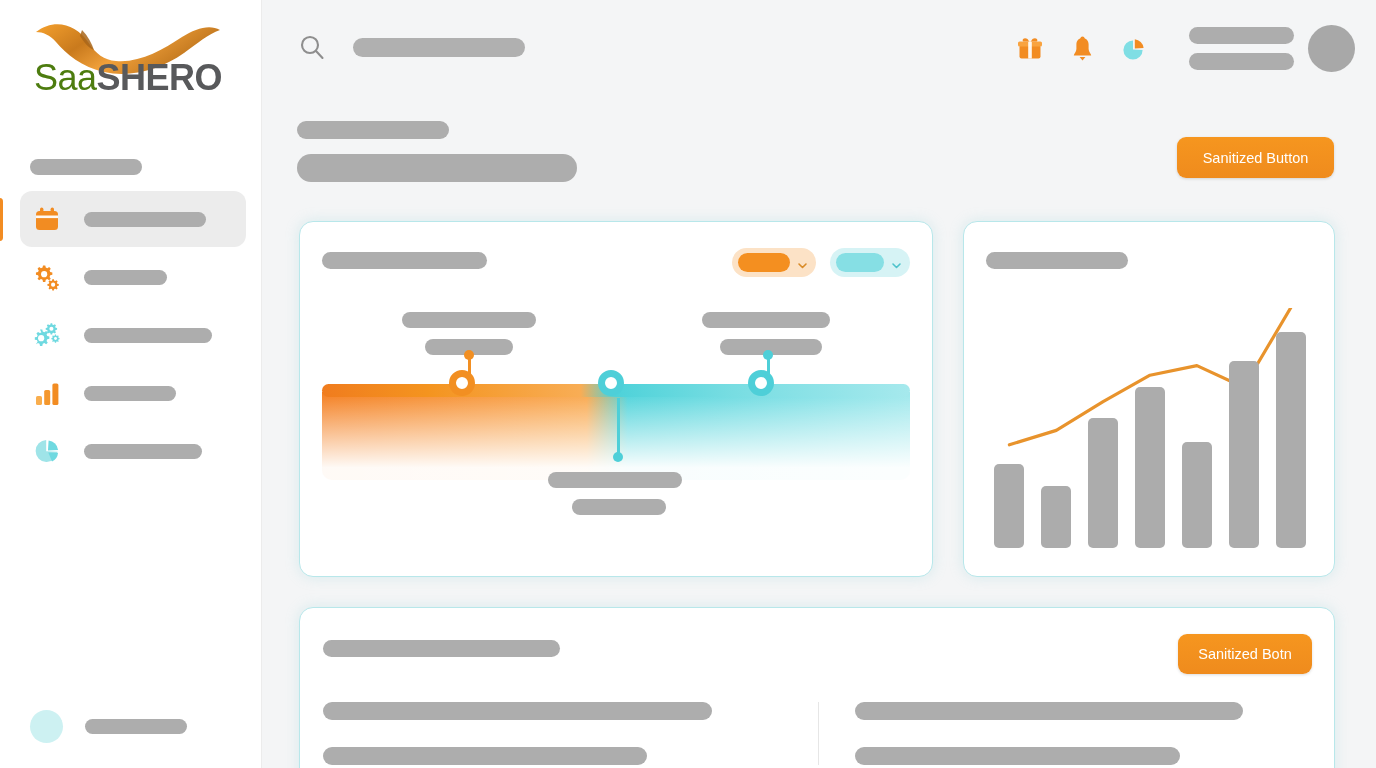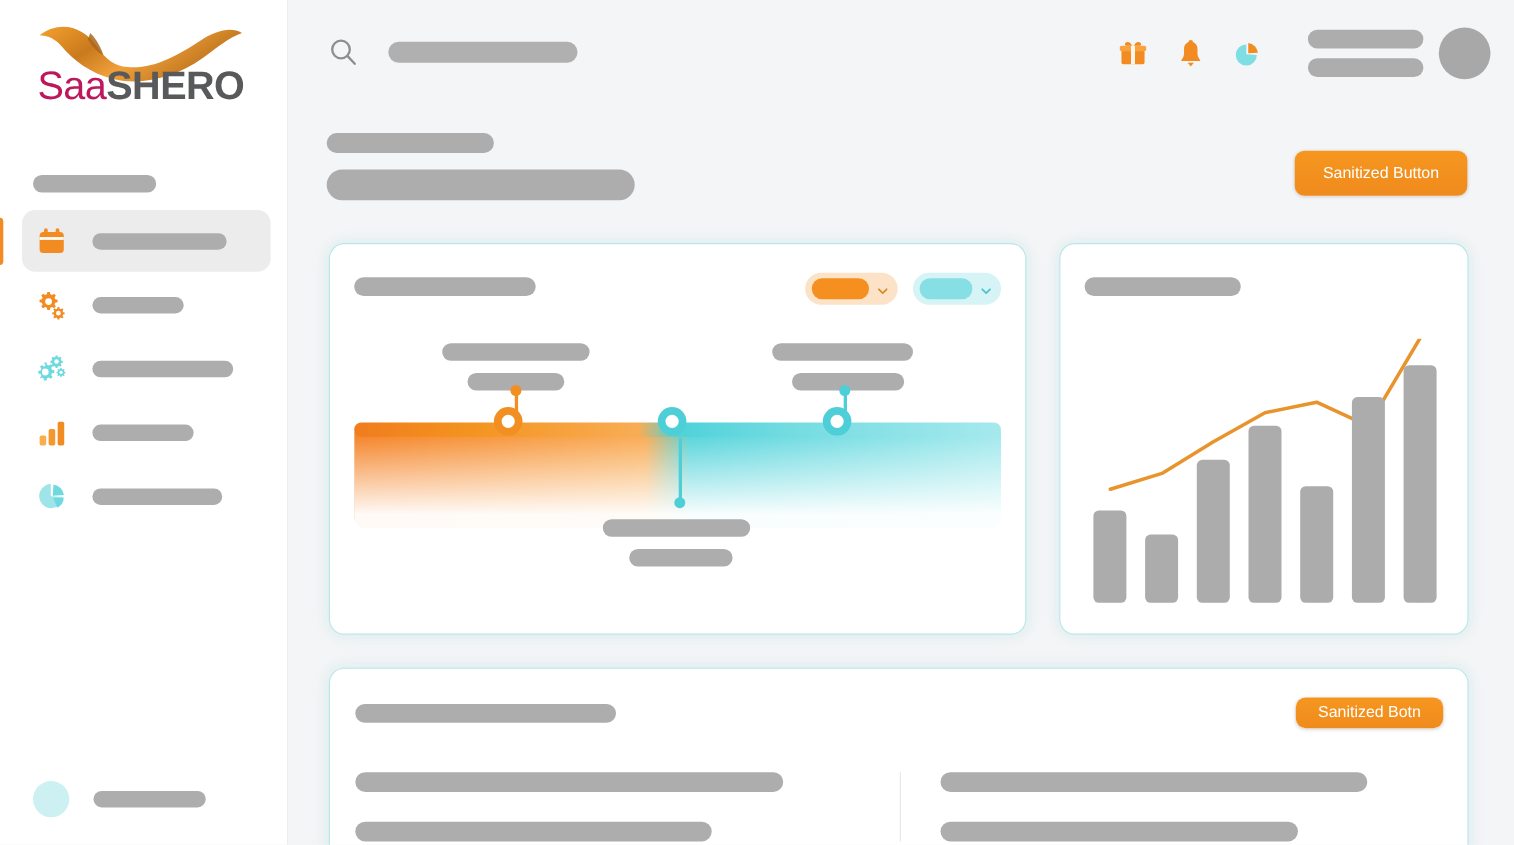--- a/index.html
+++ b/index.html
@@ -41,21 +41,21 @@
     width: 205px; height: 96px;
   }
   .logo-swoosh { position: absolute; left: 0; top: 0; }
   .logo-text {
     position: absolute;
     left: 4px; top: 41px;
     font-size: 36px;
     letter-spacing: -0.5px;
     white-space: nowrap;
   }
-  .logo-text .lt-a { color: #be185d; font-weight: 400; }
+  .logo-text .lt-a { color: #4d7c0f; font-weight: 400; }
   .logo-text .lt-b { color: #58595b; font-weight: 700; }
 
   .nav-top-stub {
     position: absolute;
     left: 30px; top: 159px;
     width: 112px; height: 16px;
   }
 
   .nav {
     position: absolute;
@@ -278,21 +278,21 @@
   }
   .bar {
     position: absolute;
     bottom: 0;
     background: #acacac;
     border-radius: 5px;
   }
   .chart-line { position: absolute; left: 0; top: 0; }
 
   
-  #btn-bottom { right: 22px; top: 26px; width: 134px; height: 28px; position: absolute; }
+  #btn-bottom { right: 22px; top: 26px; width: 134px; height: 40px; position: absolute; }
   .bottom-title { position: absolute; left: 23px; top: 32px; width: 237px; height: 17px; }
   .bottom-cols {
     position: absolute;
     left: 23px; top: 94px;
     width: 990px;
     display: flex;
   }
   .bottom-col { width: 495px; }
   .bottom-col:last-child { padding-left: 36px; border-left: 1px solid #e6e6e6; }
   .bottom-col .ph { height: 18px; }

